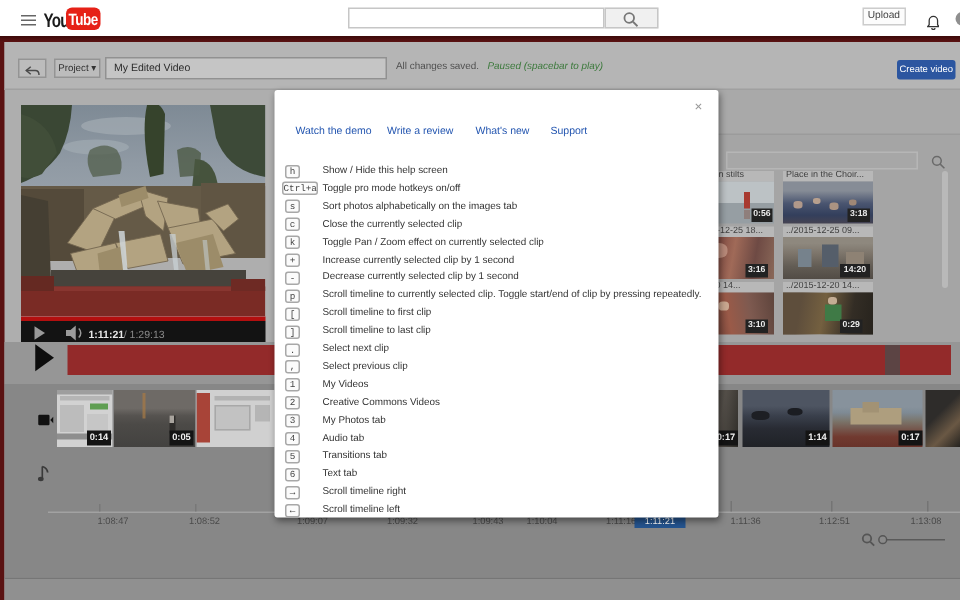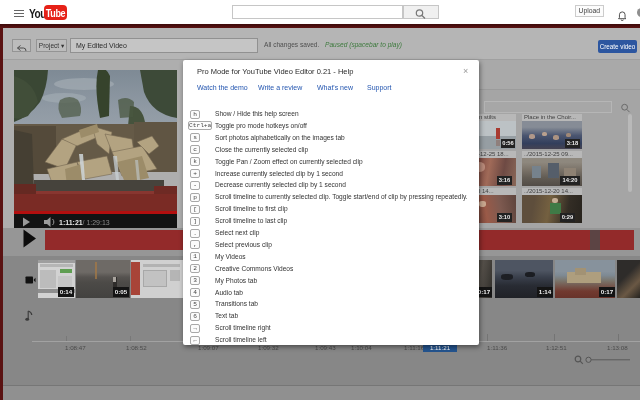--- a/index.html
+++ b/index.html
@@ -258,21 +258,20 @@
   <div class="abs" style="left:607px;top:344px;font-size:6.2px;color:#4a4a4a;">1:13:08</div>
 
   <svg class="abs" style="left:574px;top:355px;" width="60" height="10" viewBox="0 0 60 10">
     <circle cx="4" cy="4" r="2.8" fill="none" stroke="#555" stroke-width="1.2"></circle>
     <line x1="6.2" y1="6.2" x2="8.8" y2="8.8" stroke="#555" stroke-width="1.2"></line>
     <line x1="17" y1="4.8" x2="56" y2="4.8" stroke="#5a5a5a" stroke-width="1"></line>
     <circle cx="14.5" cy="4.8" r="2.6" fill="#8a8a8a" stroke="#555" stroke-width="1"></circle>
   </svg>
 
   <div class="abs" style="left:183px;top:60px;width:295.5px;height:285px;background:#ffffff;border-radius:2px;box-shadow:1px 2px 5px rgba(0,0,0,0.45);">
-    <div class="abs" style="left:14px;top:7px;font-size:7.5px;color:#2b2b2b;">Pro Mode for YouTube Video Editor 0.21 - Help</div>
     <div class="abs" style="left:280px;top:6px;font-size:9px;color:#999;">×</div>
     <div class="abs" style="left:14px;top:24px;font-size:7px;color:#2456b0;">Watch the demo</div>
     <div class="abs" style="left:75px;top:24px;font-size:7px;color:#2456b0;">Write a review</div>
     <div class="abs" style="left:134px;top:24px;font-size:7px;color:#2456b0;">What's new</div>
     <div class="abs" style="left:184px;top:24px;font-size:7px;color:#2456b0;">Support</div>
     <div id="rows" class="abs" style="left:0;top:48.5px;width:295px;">
         <div class="abs" style="left:0px;top:0.00px;height:11.9px;width:295px;">
           <span style="position:absolute;left:7px;top:1px;width:10px;height:9px;border:1px solid #a8a8a8;border-radius:2px;background:#fbfbfb;font-family:'Liberation Mono',monospace;font-size:6.2px;color:#444;text-align:center;line-height:8.5px;box-sizing:border-box;display:inline-block;">h</span>
           <span style="position:absolute;left:32px;top:1.5px;font-size:6.6px;color:#333;white-space:nowrap;">Show / Hide this help screen</span>
         </div>

